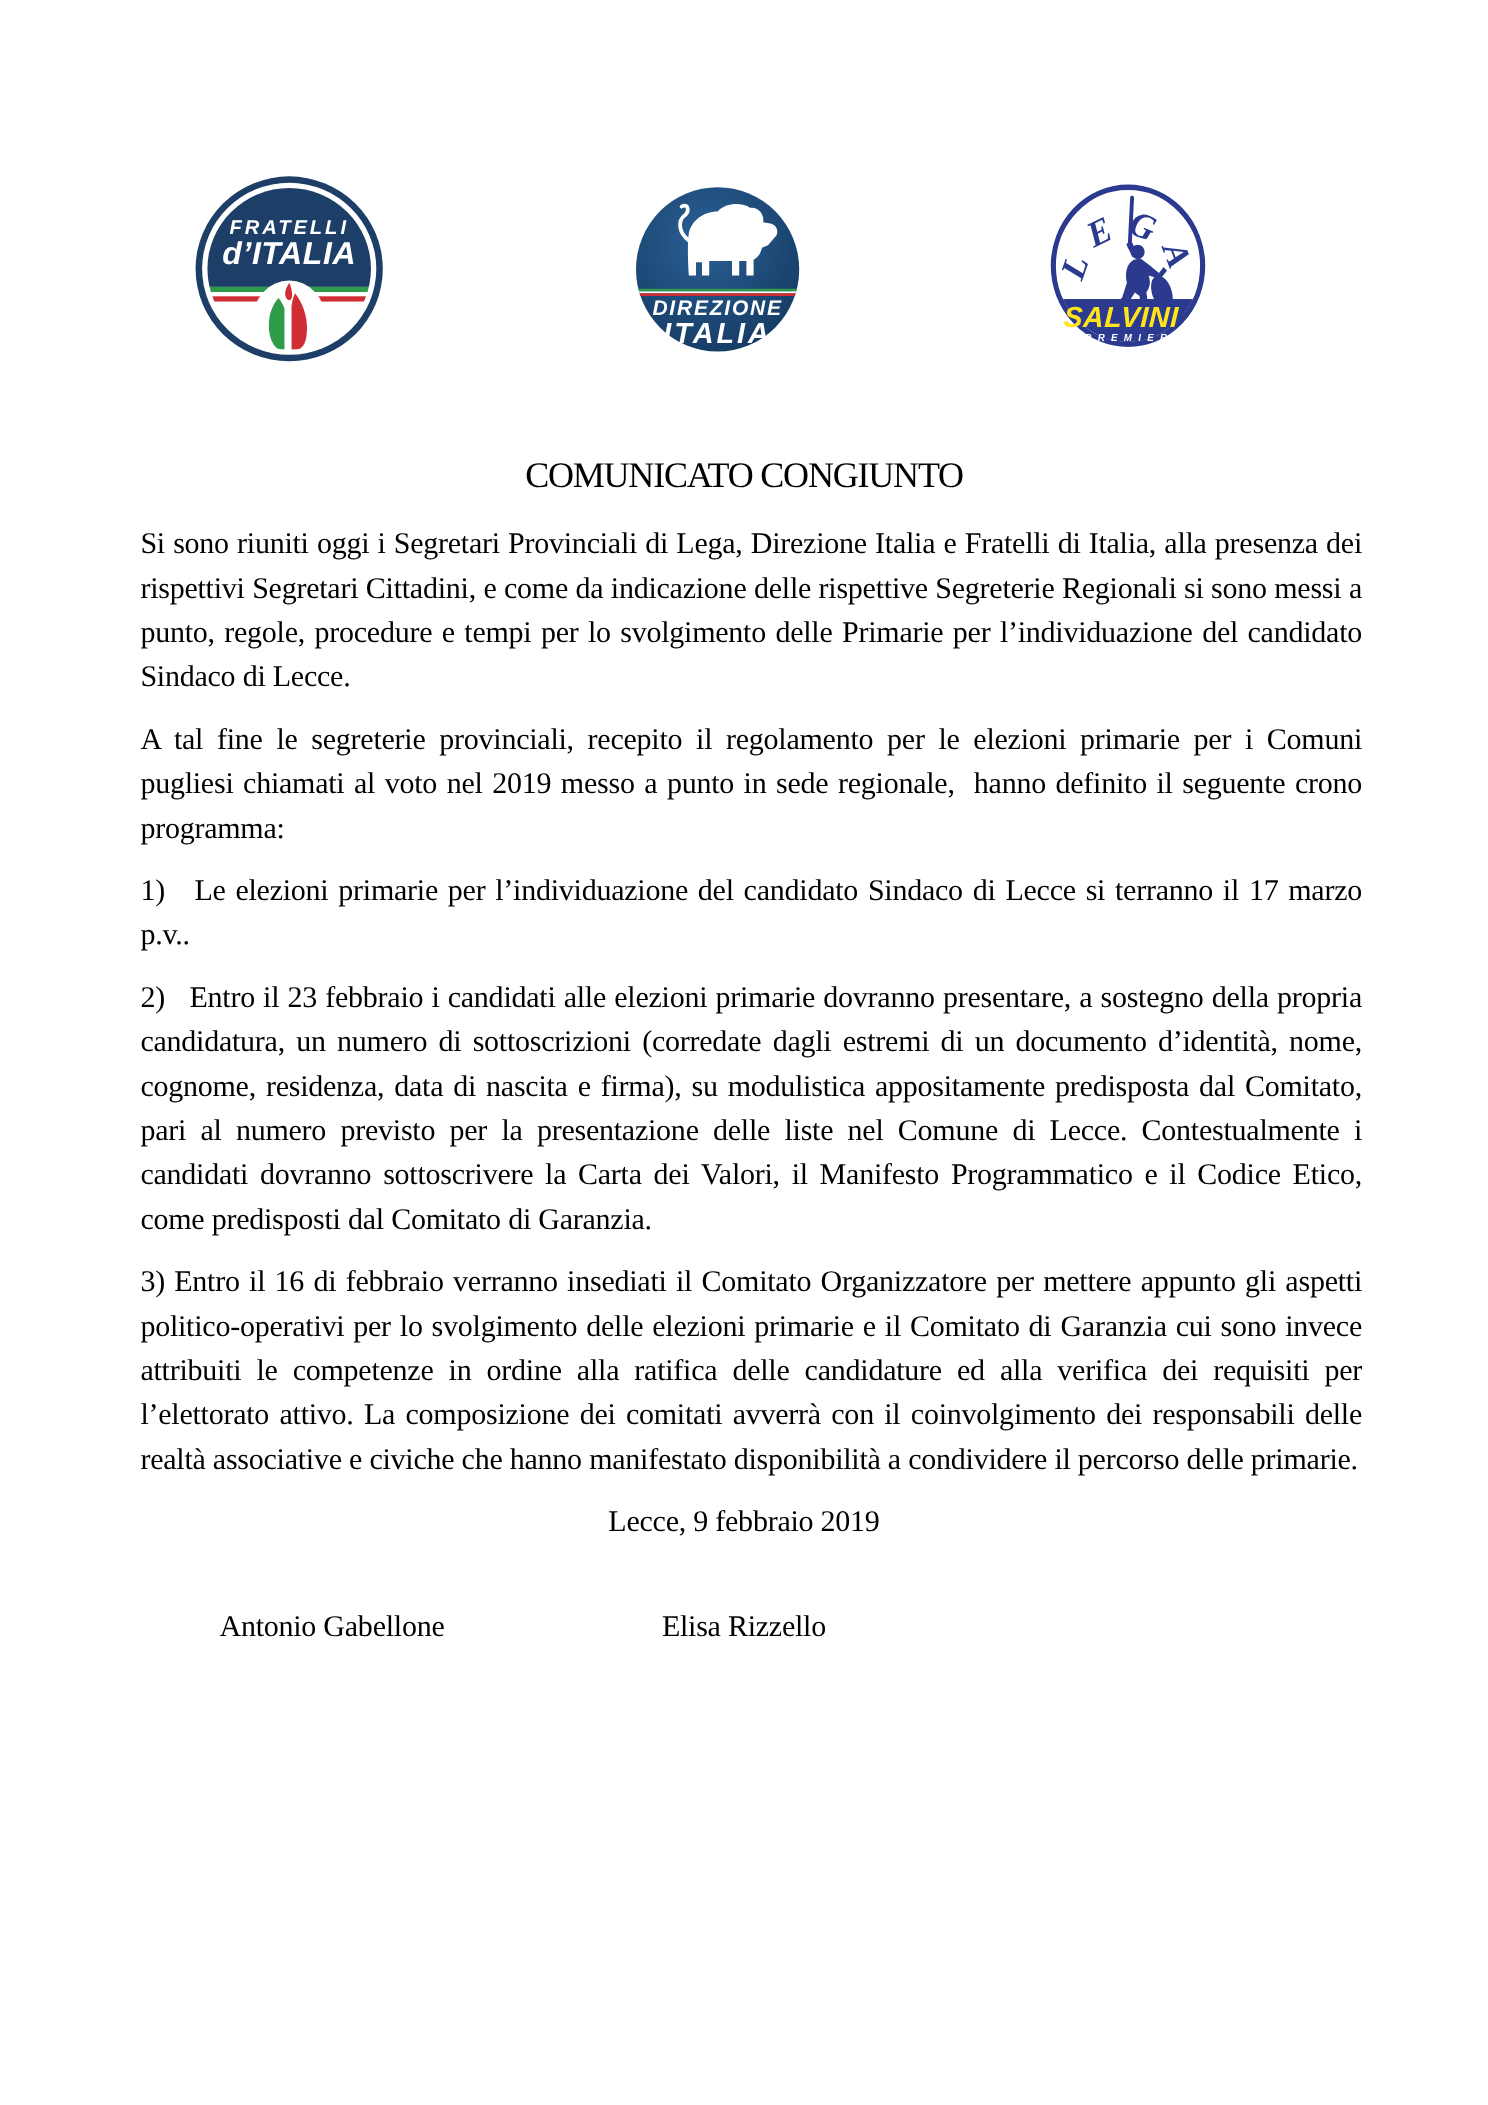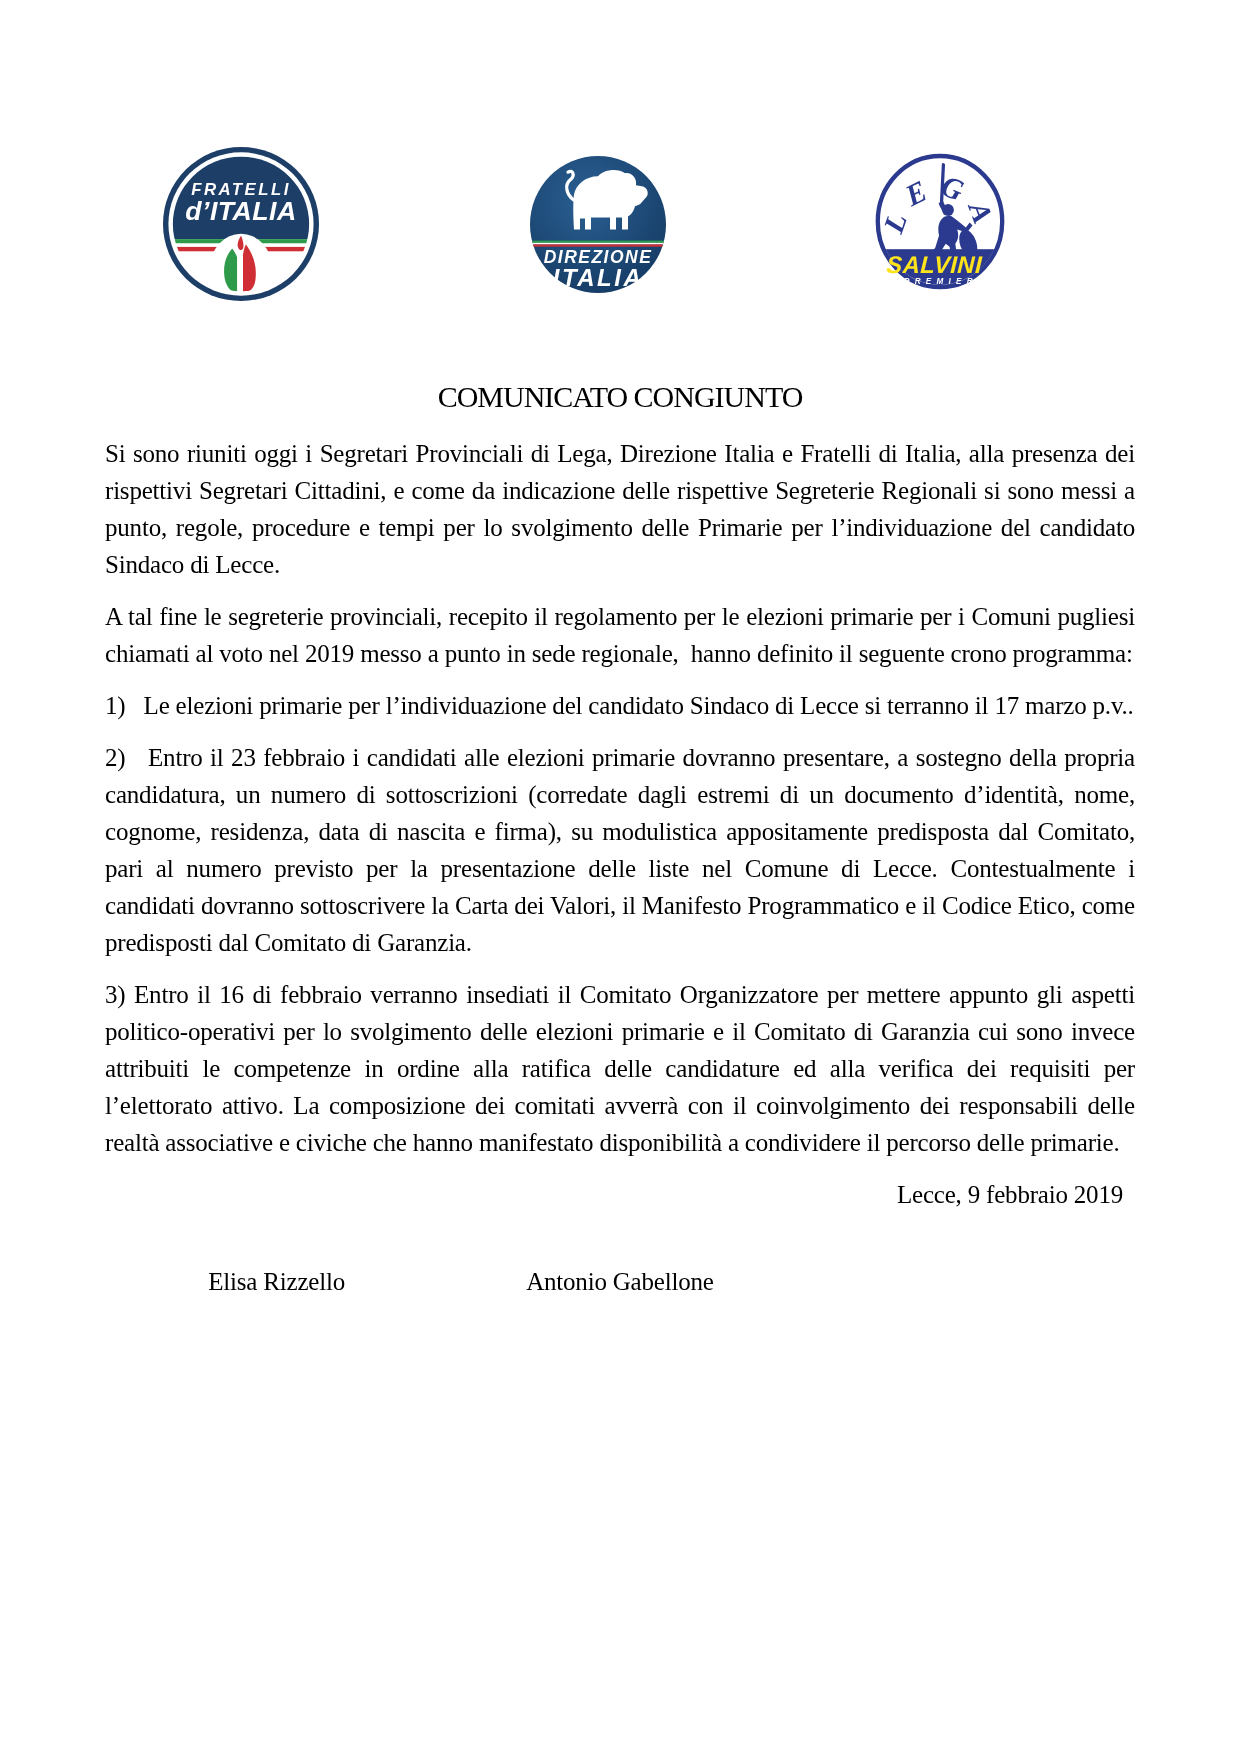--- a/index.html
+++ b/index.html
@@ -15,22 +15,22 @@
   .logo-lega{left:873px;top:5px;}
   h1.doc-title{
     font-weight:normal;font-size:30px;letter-spacing:-1px;
     text-align:center;margin:72px 0 0 0;line-height:37px;
   }
   .content{
     margin:20px 105px 0 105px;
     font-size:25px;line-height:37px;letter-spacing:-0.2px;
     text-align:justify;
   }
-  .content p{margin:0 0 15px 0;}
-  .content p.date-line{text-align:right;margin:12px;}
+  .content p{margin:0 0 15px 12px;}
+  .content p.date-line{text-align:center;margin:1px;}
   .signatures{
     display:flex;margin:50px 105px 0 105px;
     font-size:25px;line-height:37px;letter-spacing:-0.2px;
   }
   .sig{width:33.33%;}
   .sig-left{text-align:left;}
   .sig-mid{text-align:center;}
   .sig-right{text-align:center;}
   .logo svg{display:block;}
 </style>
@@ -125,15 +125,15 @@
 <div class="content">
   <p>Si sono riuniti oggi i Segretari Provinciali di Lega, Direzione Italia e Fratelli di Italia, alla presenza dei rispettivi Segretari Cittadini, e come da indicazione delle rispettive Segreterie Regionali si sono messi a punto, regole, procedure e tempi per lo svolgimento delle Primarie per l’individuazione del candidato Sindaco di Lecce.</p>
   <p>A tal fine le segreterie provinciali, recepito il regolamento per le elezioni primarie per i Comuni pugliesi chiamati al voto nel 2019 messo a punto in sede regionale, &nbsp;hanno definito il seguente crono programma:</p>
   <p>1)&nbsp;&nbsp; Le elezioni primarie per l’individuazione del candidato Sindaco di Lecce si terranno il 17 marzo p.v..</p>
   <p>2)&nbsp;&nbsp; Entro il 23 febbraio i candidati alle elezioni primarie dovranno presentare, a sostegno della propria candidatura, un numero di sottoscrizioni (corredate dagli estremi di un documento d’identità, nome, cognome, residenza, data di nascita e firma), su modulistica appositamente predisposta dal Comitato, pari al numero previsto per la presentazione delle liste nel Comune di Lecce. Contestualmente i candidati dovranno sottoscrivere la Carta dei Valori, il Manifesto Programmatico e il Codice Etico, come predisposti dal Comitato di Garanzia.</p>
   <p>3) Entro il 16 di febbraio verranno insediati il Comitato Organizzatore per mettere appunto gli aspetti politico-operativi per lo svolgimento delle elezioni primarie e il Comitato di Garanzia cui sono invece attribuiti le competenze in ordine alla ratifica delle candidature ed alla verifica dei requisiti per l’elettorato attivo. La composizione dei comitati avverrà con il coinvolgimento dei responsabili delle realtà associative e civiche che hanno manifestato disponibilità a condividere il percorso delle primarie.</p>
   <p class="date-line">Lecce, 9 febbraio 2019</p>
 </div>
 
 <div class="signatures">
+  <span class="sig sig-mid">Antonio Gabellone</span>
   <span class="sig sig-right">Elisa Rizzello</span>
-  <span class="sig sig-mid">Antonio Gabellone</span>
 </div>
 
 </body></html>

